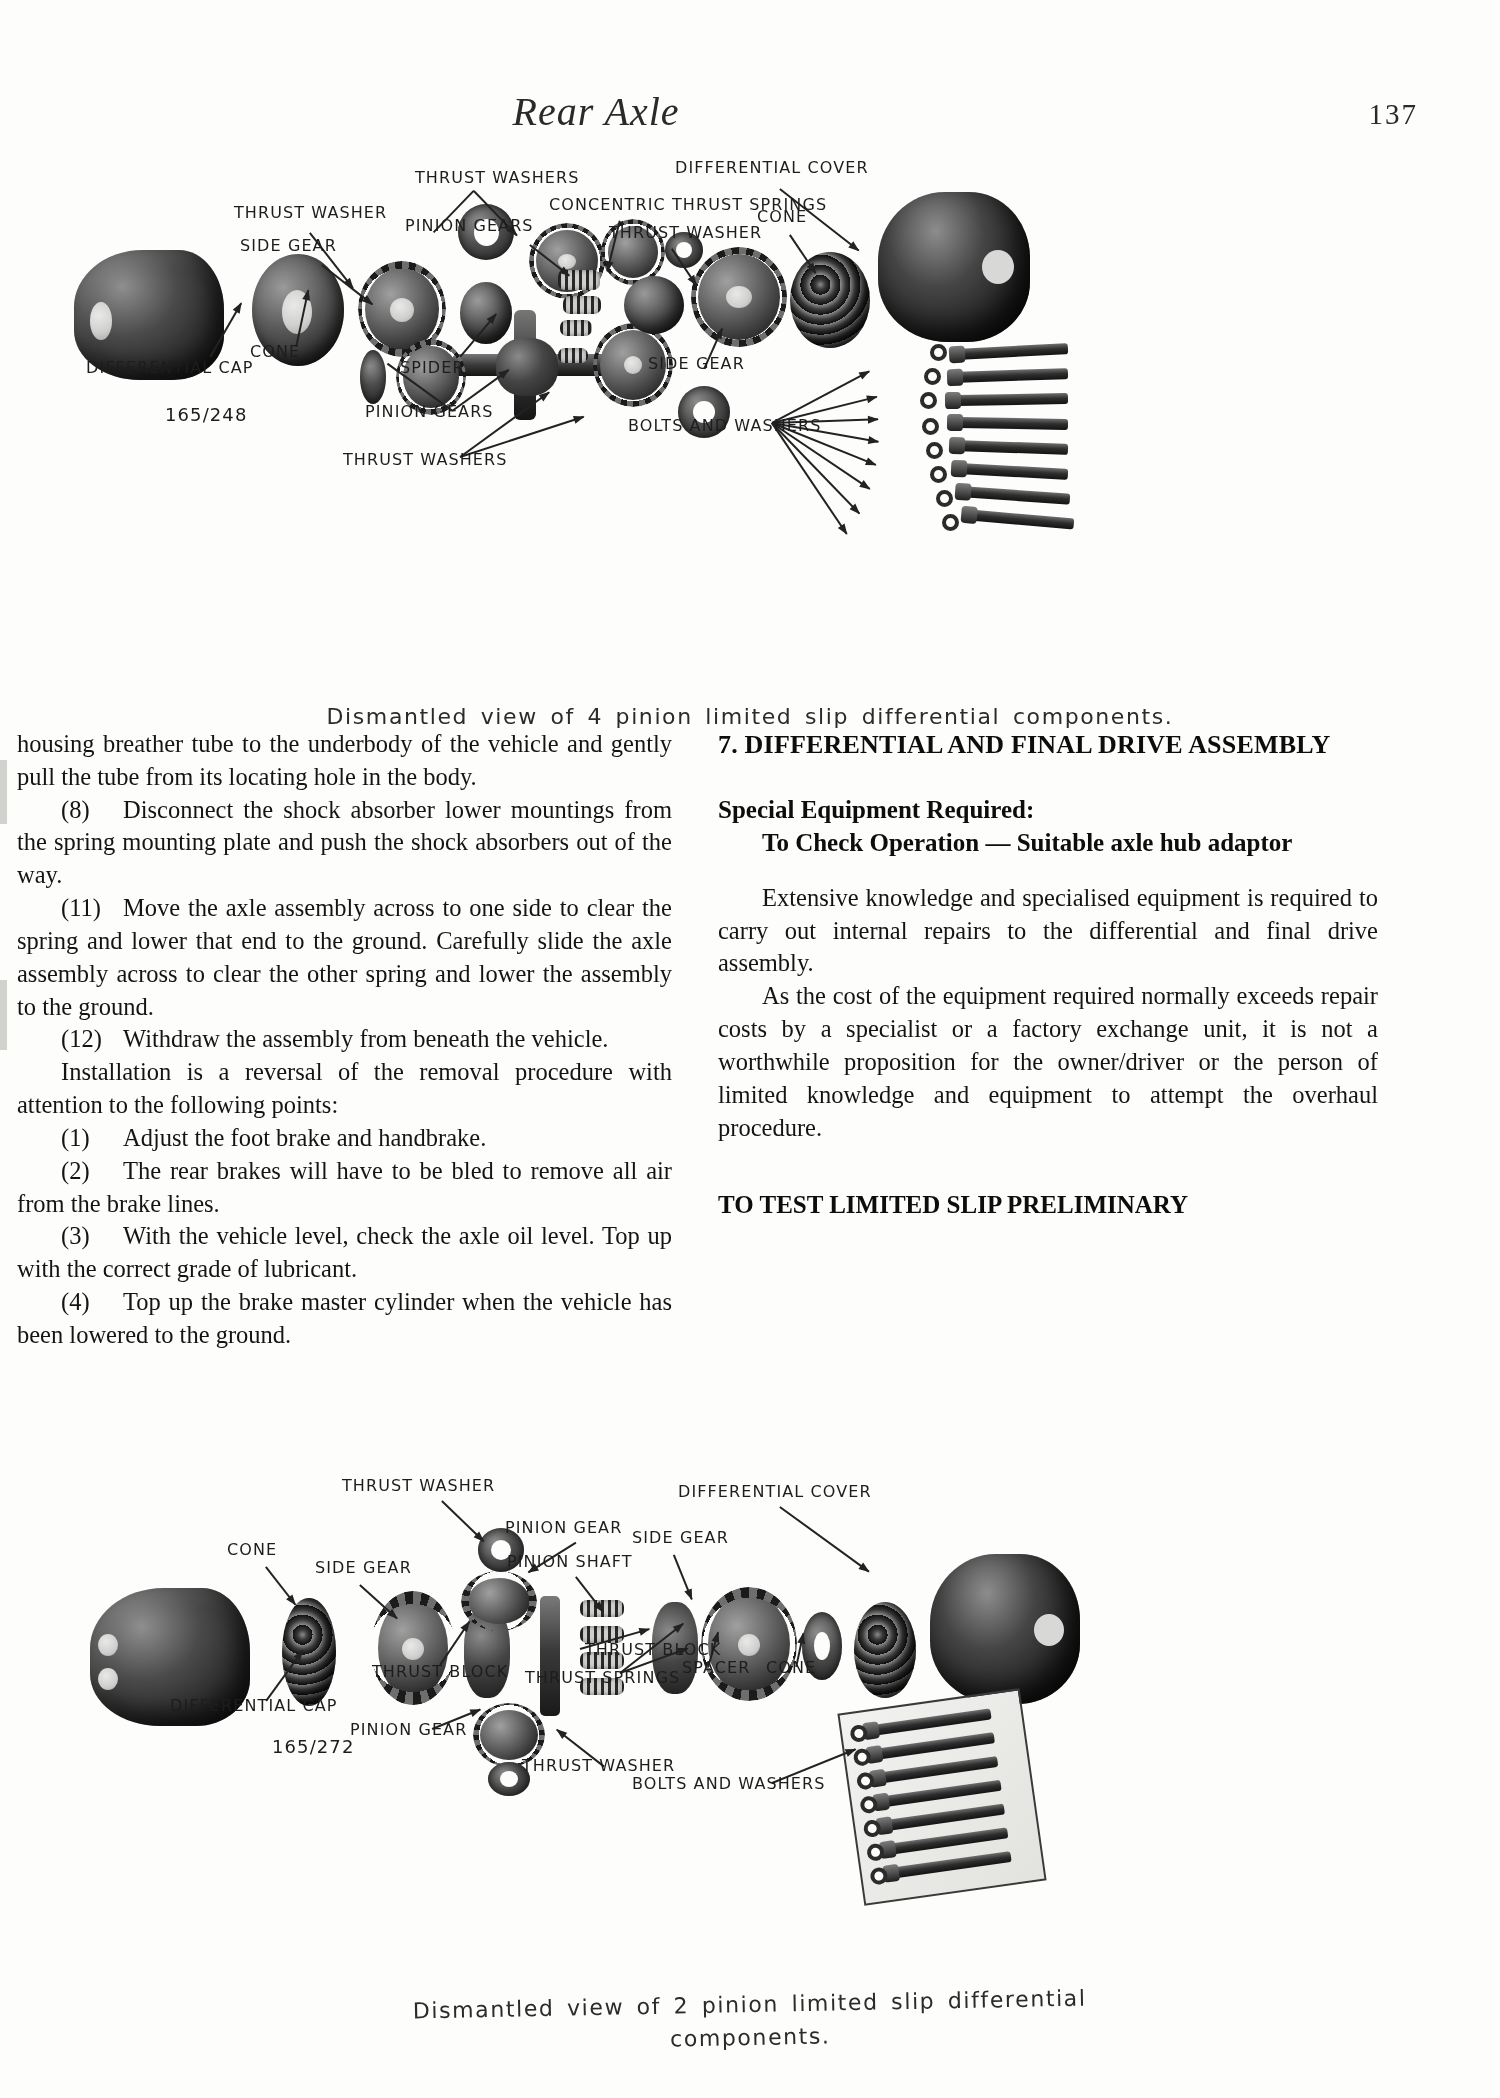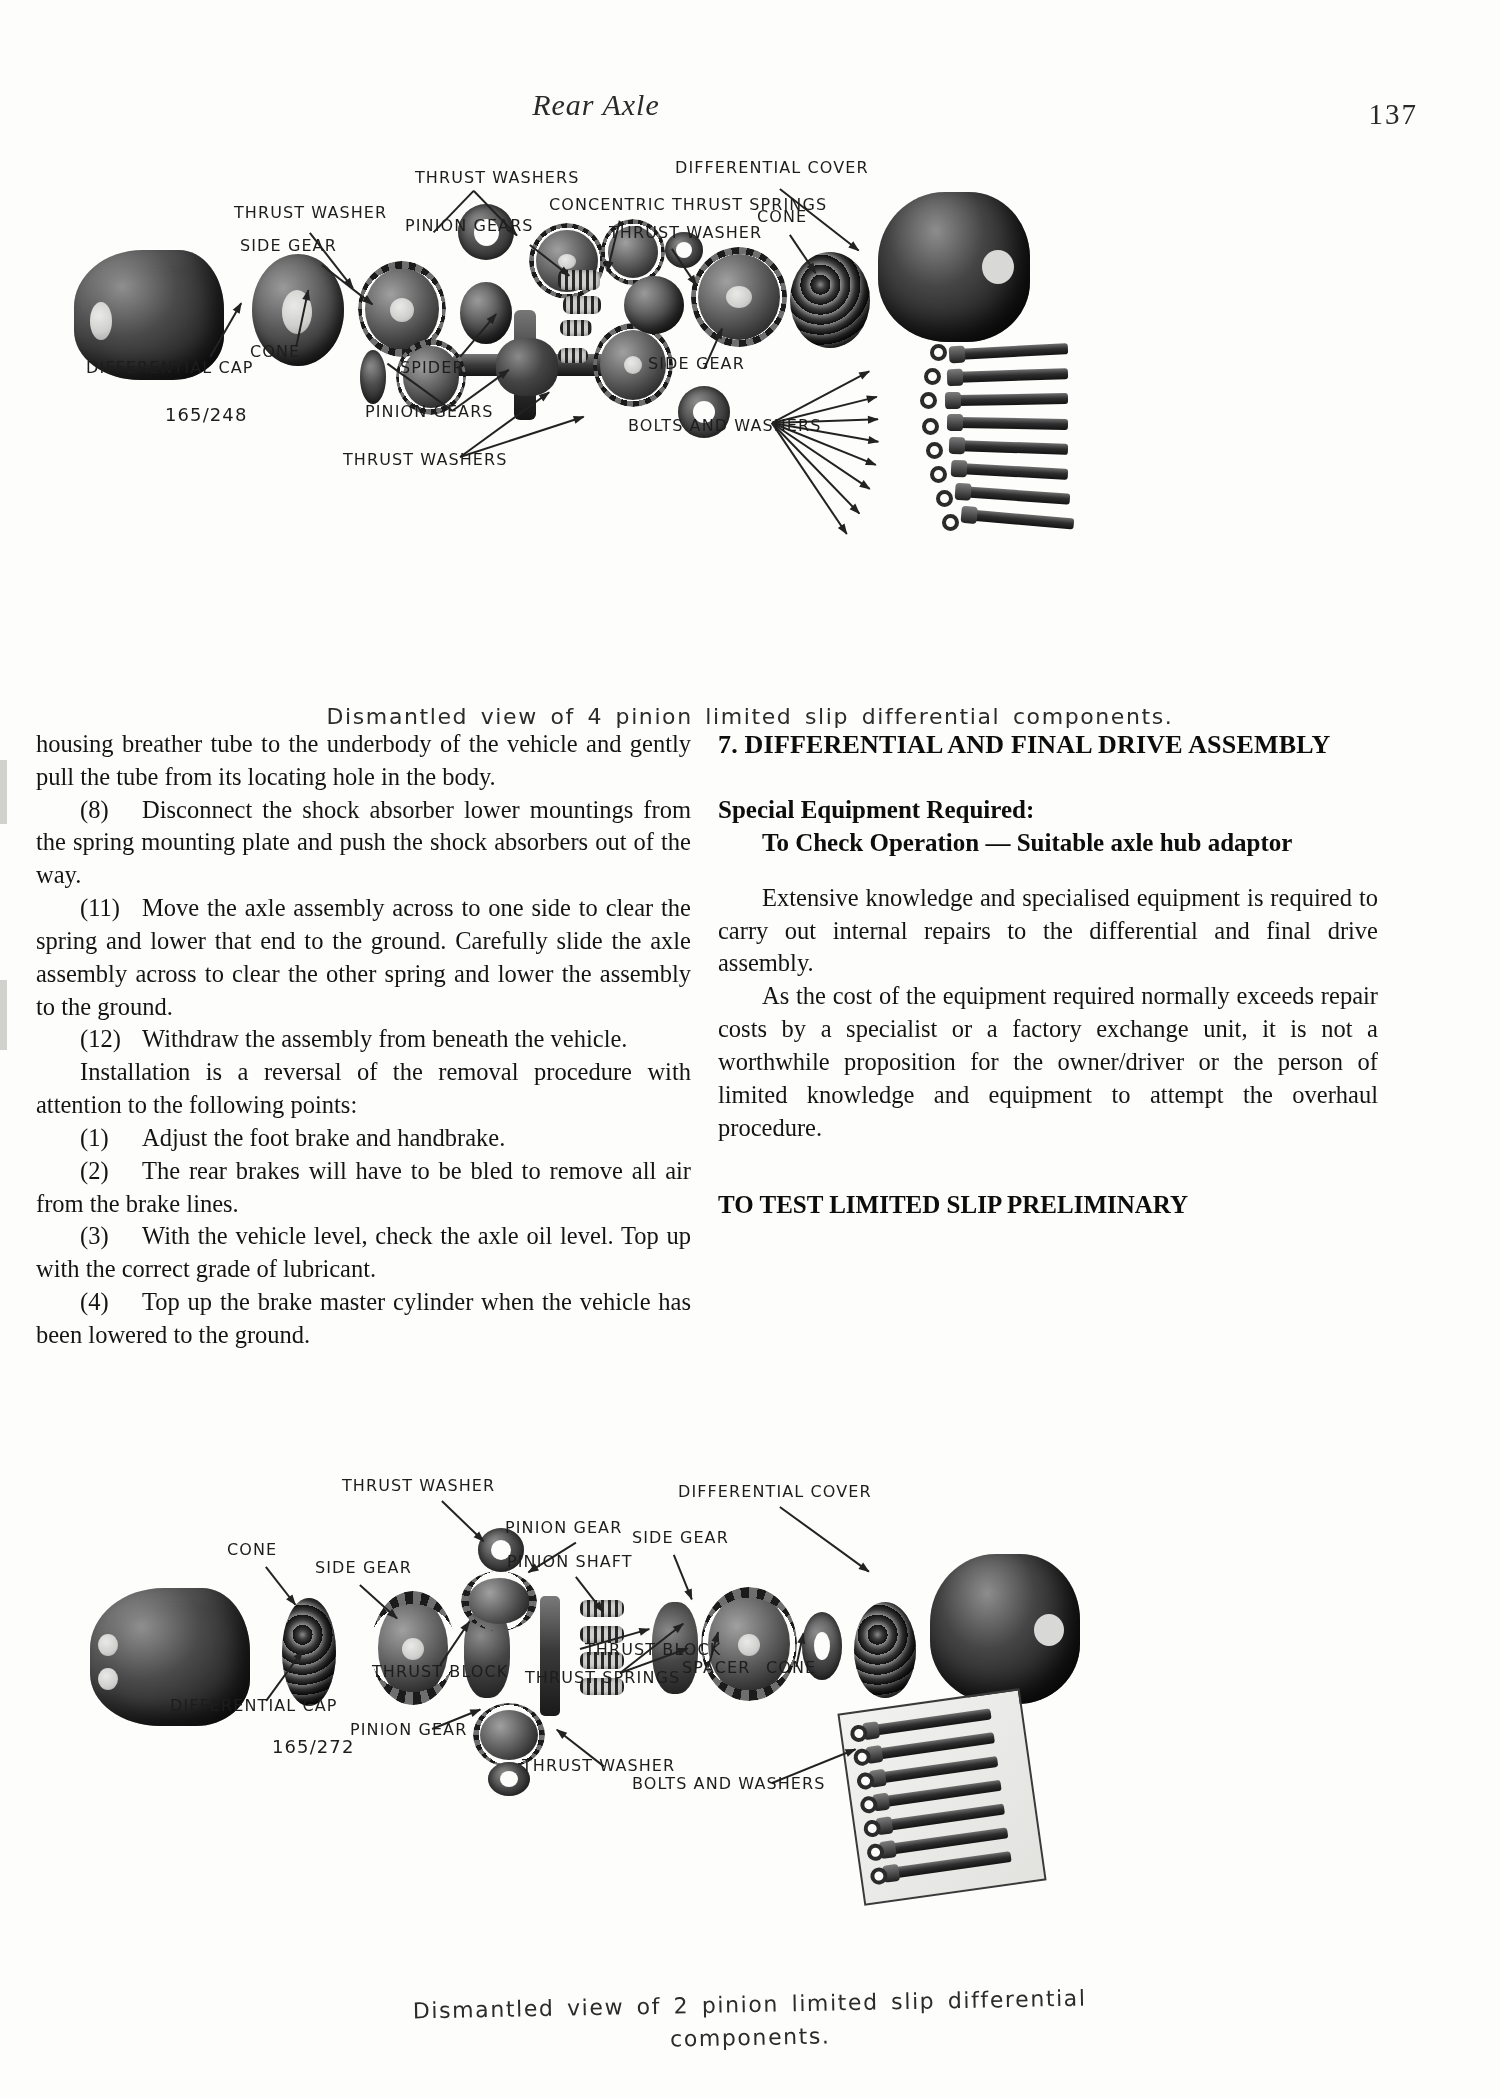--- a/index.html
+++ b/index.html
@@ -20,21 +20,21 @@
   }
 
   
   .running-head {
     position: absolute;
     top: 88px;
     left: 0;
     width: 1192px;
     text-align: center;
     font-style: italic;
-    font-size: 30px;
+    font-size: 40px;
     letter-spacing: 1px;
     color: #2a2a2a;
   }
   .folio {
     position: absolute;
     top: 98px;
     right: 82px;
     font-size: 29px;
     letter-spacing: 2px;
     color: #2a2a2a;
@@ -185,21 +185,21 @@
   }
 
   
   .col {
     position: absolute;
     font-size: 24.5px;
     line-height: 1.34;
     text-align: justify;
     color: #141414;
   }
-  #col-left  { left: 36px;  top: 728px; width: 655px; }
+  #col-left  { left: 17px;  top: 728px; width: 655px; }
   #col-right { left: 718px; top: 728px; width: 660px; }
   .col p { margin: 0; }
   .col p.indent { text-indent: 44px; }
   .col p.hang { text-indent: 0; }
   .num { display: inline-block; min-width: 62px; text-indent: 0; }
 
   h2.section-head {
     font-size: 26px;
     font-weight: bold;
     margin: 0 0 30px 0;

